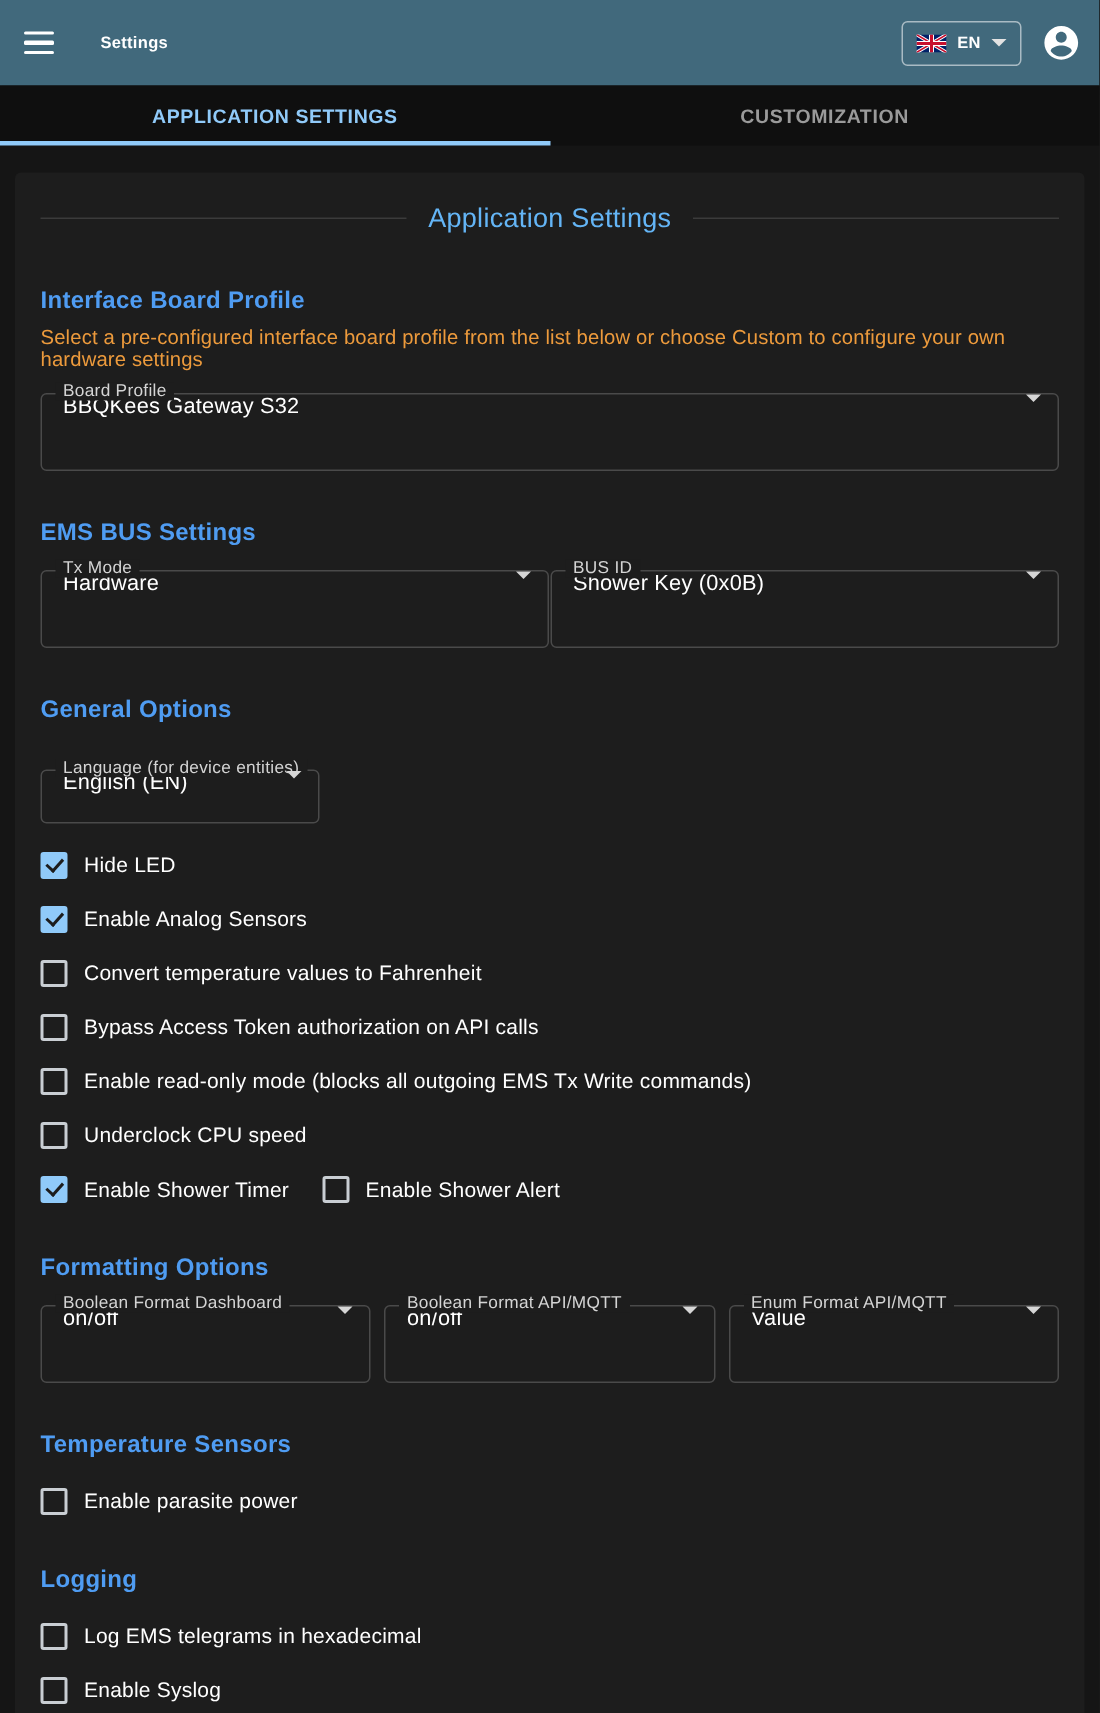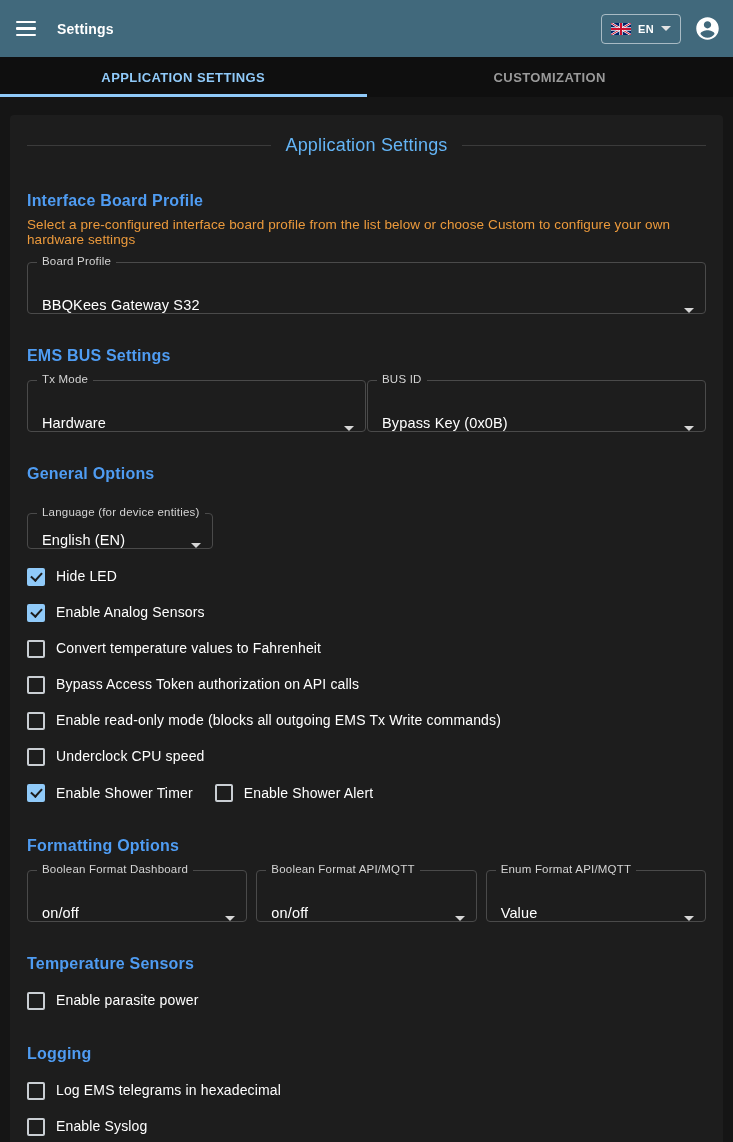--- a/index.html
+++ b/index.html
@@ -10,21 +10,21 @@
     overflow:hidden;
     -webkit-font-smoothing: antialiased;
   }
   
   .appbar {
     height:57px; background:#41697c; display:flex; align-items:center;
     padding:0 12px 0 16px; box-shadow:0 2px 4px rgba(0,0,0,.4);
   }
   .menu-btn { width:24px; height:24px; display:flex; flex-direction:column; justify-content:center; gap:4px; cursor:pointer; }
   .menu-btn span { display:block; height:2.5px; background:#fff; border-radius:1px; width:20px; }
-  .appbar-title { color:#fff; font-size:14px; font-weight:bold; margin-left:17px; letter-spacing:.2px; }
+  .appbar-title { color:#fff; font-size:11px; font-weight:bold; margin-left:27px; letter-spacing:.2px; }
   .appbar-spacer { flex:1; }
   .lang-btn {
     display:flex; align-items:center; gap:7px; height:30px; padding:12px 9px;
     border:1px solid rgba(255,255,255,.55); border-radius:4px; background:transparent; cursor:pointer;
   }
   .lang-btn .code { color:#fff; font-size:11px; font-weight:bold; letter-spacing:.3px; }
   .caret { width:0; height:0; border-left:5px solid transparent; border-right:5px solid transparent; border-top:5px solid #e3e3e3; }
   .avatar { width:27px; height:27px; margin-left:13px; cursor:pointer; }
   
   .tabs { height:40px; display:flex; background:#0f0f0f; }
@@ -42,21 +42,21 @@
   .title-row .rule { flex:1; height:1px; background:#3b3b3b; }
   .page-title { color:#64b5f6; font-size:18px; font-weight:500; letter-spacing:.2px; }
   h2.section {
     color:#4f9cf2; font-size:16px; font-weight:bold; letter-spacing:.2px; margin:33px 0 0;
   }
   h2.section.first { margin-top:36px; }
   .subtitle { color:#ec9a3c; font-size:13.5px; margin-top:7px; letter-spacing:.1px; }
   
   .select {
     position:relative; border:1px solid #4a4a4a; border-radius:4px;
-    display:flex; align-items:flex-end; padding:0 26px 0 14px; cursor:pointer; background:transparent;
+    display:flex; align-items:flex-start; padding:0 26px 0 14px; cursor:pointer; background:transparent;
   }
   .select .lab {
     position:absolute; top:-8px; left:9px; font-size:11.5px; color:#d4d4d4;
     background:#1d1d1d; padding:0 5px; letter-spacing:.2px; white-space:nowrap;
   }
   .select .val { font-size:14.5px; color:#fff; font-weight:500; letter-spacing:.15px; }
   .select .caret { position:absolute; right:11px; border-top-color:#d6d6d6; }
   .h52 { height:52px; margin-top:15px; }
   .h36 { height:36px; margin-top:30px; }
   .w-lang { width:186px; }
@@ -130,21 +130,21 @@
 
   <h2 class="section">EMS BUS Settings</h2>
   <div class="row2">
     <div class="select h52">
       <span class="lab">Tx Mode</span>
       <span class="val">Hardware</span>
       <span class="caret"></span>
     </div>
     <div class="select h52">
       <span class="lab">BUS ID</span>
-      <span class="val">Bypass Key (0x0B)</span>
+      <span class="val">Shower Key (0x0B)</span>
       <span class="caret"></span>
     </div>
   </div>
 
   <h2 class="section">General Options</h2>
   <div class="select h36 w-lang">
     <span class="lab">Language (for device entities)</span>
     <span class="val">English (EN)</span>
     <span class="caret"></span>
   </div>

